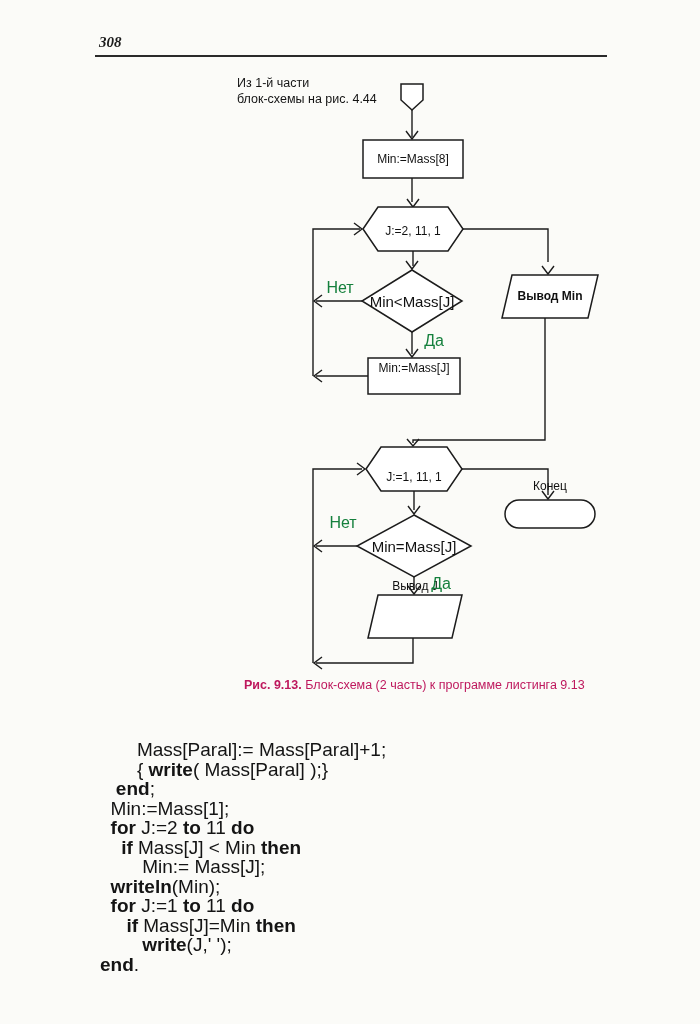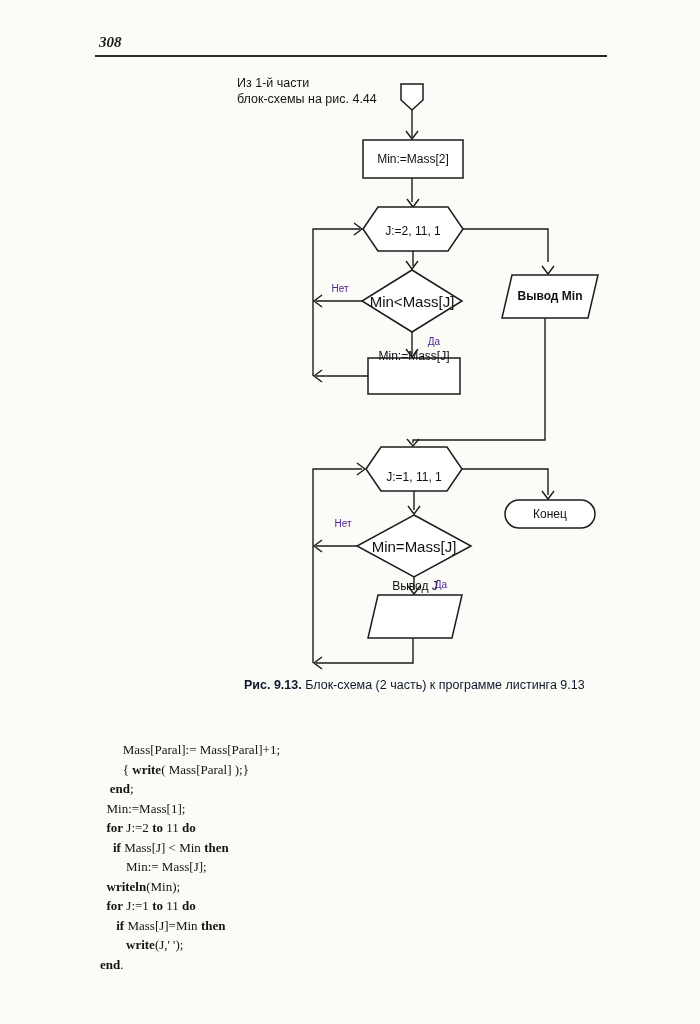--- a/index.html
+++ b/index.html
@@ -26,32 +26,32 @@
     position: absolute; left: 237px; top: 75px;
     font-size: 12.5px; line-height: 16px; color: #141414;
   }
   .fl-label {
     position: absolute; transform: translate(-50%, -50%);
     font-size: 12px; white-space: nowrap; color: #111;
   }
   .fl-label.small { font-size: 15px; }
   .branch-label {
     position: absolute; transform: translate(-50%, -50%);
-    font-size: 10px; white-space: nowrap; color: #4c1d95;
+    font-size: 16px; white-space: nowrap; color: #15803d;
   }
   .caption {
     position: absolute; left: 244px; top: 678px;
-    font-size: 12.5px; color: #0f172a; white-space: nowrap;
+    font-size: 12.5px; color: #be185d; white-space: nowrap;
   }
   .caption .cap-prefix { font-weight: bold; }
   .code {
     position: absolute; left: 100px; top: 740px;
     margin: 0;
-    font-family: Liberation Serif, serif;
-    font-size: 13px; line-height: 19.5px;
+    font-family: Liberation Sans, sans-serif;
+    font-size: 19px; line-height: 19.5px;
     color: #141414; white-space: pre;
   }
   .code .kw { font-weight: bold; }
 </style>
 </head>
 <body>
 
 <div>
 
   <div class="page-number">308</div>
@@ -108,27 +108,27 @@
         <polygon points="414,515 471,546 414,577 357,546"></polygon>
         <polygon points="378,595 462,595 452,638 368,638"></polygon>
       </g>
     </svg>
 
     <div class="note">
       <div>Из 1-й части</div>
       <div>блок-схемы на рис. 4.44</div>
     </div>
 
-    <div class="fl-label" style="left:413px; top:159px;">Min:=Mass[2]</div>
+    <div class="fl-label" style="left:413px; top:159px;">Min:=Mass[8]</div>
     <div class="fl-label" style="left:413px; top:231px;">J:=2, 11, 1</div>
     <div class="fl-label small" style="left:412px; top:301px;">Min&lt;Mass[J]</div>
-    <div class="fl-label" style="left:414px; top:356px;">Min:=Mass[J]</div>
+    <div class="fl-label" style="left:414px; top:368px;">Min:=Mass[J]</div>
     <div class="fl-label" style="left:550px; top:296px;font-weight:bold;">Вывод Min</div>
     <div class="fl-label" style="left:414px; top:477px;">J:=1, 11, 1</div>
-    <div class="fl-label" style="left:550px; top:514px;text-align:right;">Конец</div>
+    <div class="fl-label" style="left:550px; top:486px;text-align:right;">Конец</div>
     <div class="fl-label small" style="left:414px; top:546px;text-align:center;">Min=Mass[J]</div>
     <div class="fl-label" style="left:415px; top:586px;">Вывод J</div>
 
     <div class="branch-label" style="left:340px; top:288px;">Нет</div>
     <div class="branch-label" style="left:434px; top:341px;">Да</div>
     <div class="branch-label" style="left:343px; top:523px;">Нет</div>
     <div class="branch-label" style="left:441px; top:584px;">Да</div>
   </div>
 
   <div class="caption">

